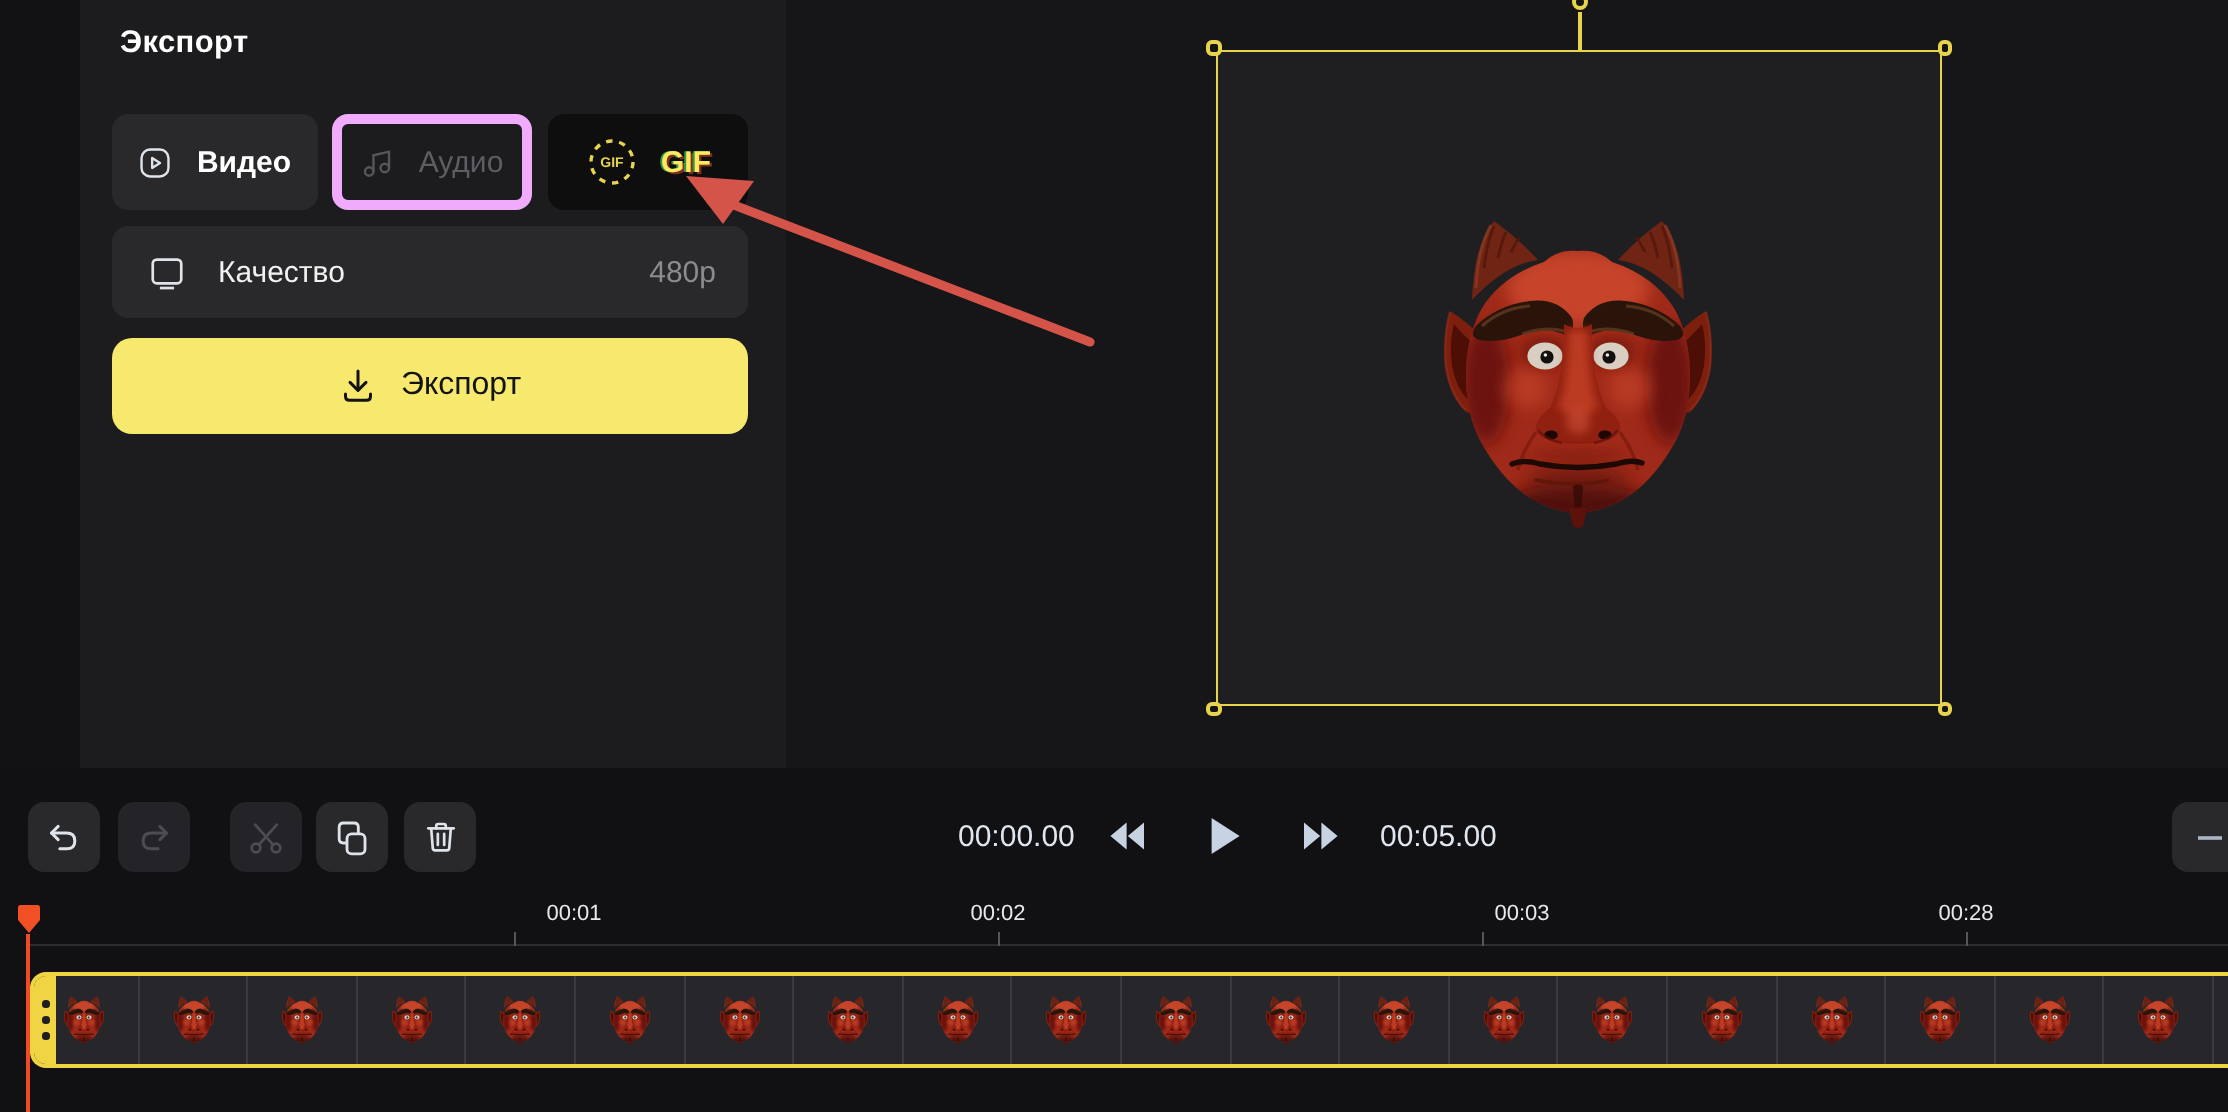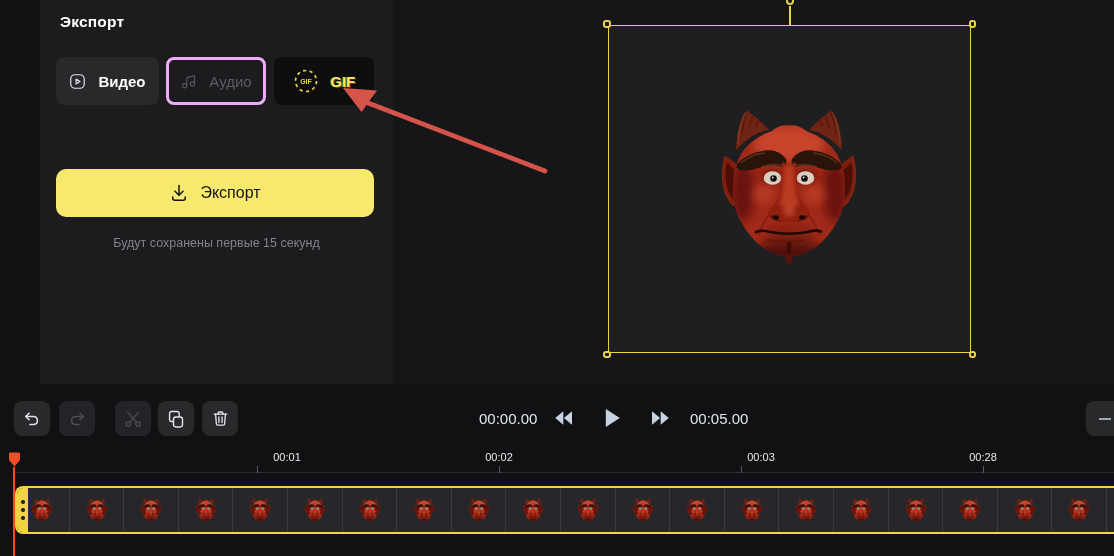--- a/index.html
+++ b/index.html
@@ -5,21 +5,21 @@
   * { margin:0; padding:0; box-sizing:border-box; }
   html,body { width:1114px; height:556px; overflow:hidden; background:#121214;
     font-family:"Liberation Sans", sans-serif; }
   .abs { position:absolute; }
   #stage { position:relative; width:1114px; height:556px; }
   
   #panel { left:0; top:0; width:353px; height:384px; background:#1c1c1e;margin-left:40px; }
   #panel h1 { position:absolute; left:20px; top:13px; font-size:15.5px; font-weight:bold; color:#fff; letter-spacing:0.2px; }
   .tab { position:absolute; top:57px; height:48px; border-radius:8px; display:flex; align-items:center; justify-content:center; gap:12px; }
   #tab-video { left:16px; width:103px; background:#29292b; color:#fff; font-size:15px;font-weight:bold; }
-  #tab-audio { left:126px; width:100px; background:transparent; border:3px solid #f0abfc; color:#5d5d64; font-size:15px;text-align:center; }
+  #tab-audio { left:126px; width:100px; background:transparent; border:5px solid #f0abfc; color:#5d5d64; font-size:15px;text-align:center; }
   #tab-gif { left:234px; width:100px; background:#0e0e0f; color:#f7f3a0; font-size:15px; font-weight:bold;gap:12px; }
   #quality { left:16px; top:113px; width:318px; height:46px; background:#29292b; border-radius:8px; display:flex; align-items:center; }
   #quality .lbl { color:#f2f2f2; font-size:15px; }
   #quality .val { position:absolute; right:16px; color:#8b8b92; font-size:15px; }
   #exportbtn { left:16px; top:169px; width:318px; height:48px; background:#f7e96e; border-radius:10px; display:flex; align-items:center; justify-content:center; gap:11px; color:#131313; font-size:16px; }
   #caption { left:0; top:236px; width:353px; text-align:center; color:#83838a; font-size:12.5px; }
   
   #preview { left:353px; top:0; width:761px; height:384px; background:#161618; }
   #selrect { position:absolute; left:255px; top:25px; width:363px; height:328px; background:#1f1f22; border:1.5px solid #e8d44c; }
   .handle { position:absolute; width:7.5px; height:7.5px; border:2px solid #e8d44c; border-radius:3px; background:#141414; }
@@ -72,29 +72,36 @@
       </svg>
       <span>Аудио</span>
     </div>
     <div class="tab" id="tab-gif">
       <svg width="26" height="26" viewBox="0 0 26 26" fill="none">
         <circle cx="13" cy="13" r="10.5" stroke="#e9d44e" stroke-width="1.7" stroke-dasharray="3.2 3.4"></circle>
         <text x="13" y="15.6" text-anchor="middle" font-size="7" font-weight="bold" fill="#e9d44e" font-family="Liberation Sans,sans-serif">GIF</text>
       </svg>
       <span style="text-shadow:-1px 0 0 rgba(57,200,90,0.75), 1.2px 1px 0 rgba(226,75,45,0.55); color:#ffe95e;">GIF</span>
     </div>
+    <div id="quality" class="abs">
+      <svg style="margin-left:18px; margin-right:16px;" width="19" height="19" viewBox="0 0 24 24" fill="none" stroke="#dfe3ea" stroke-width="1.7">
+        <rect x="3" y="3.5" width="18" height="15" rx="2.5"></rect>
+        <path d="M7.5 21.5 H16.5"></path>
+      </svg>
+      <span class="lbl">Качество</span>
+      <span class="val">480p</span>
+    </div>
     <div id="exportbtn" class="abs">
       <svg width="20" height="20" viewBox="0 0 24 24" fill="none" stroke="#131313" stroke-width="1.8" stroke-linecap="round" stroke-linejoin="round">
         <path d="M12 3 V14.2"></path>
         <path d="M7.2 9.8 L12 14.6 L16.8 9.8"></path>
         <path d="M4.5 16.8 V18.2 Q4.5 20.6 6.9 20.6 H17.1 Q19.5 20.6 19.5 18.2 V16.8"></path>
       </svg>
       <span>Экспорт</span>
     </div>
-    <div id="caption" class="abs">Будут сохранены первые 15 секунд</div>
   </div>
 
   <svg class="abs" style="left:330px;top:75px;" width="230" height="110" viewBox="0 0 230 110">
     <path d="M215 96 L33 26" stroke="#d5544a" stroke-width="4.6" stroke-linecap="round" fill="none"></path>
     <path d="M13 13 L47 15.5 L31.5 37 Z" fill="#d5544a"></path>
   </svg>
 
   <div id="timeline" class="abs">
     <div class="tbtn" style="left:14px;">
       <svg width="20" height="20" viewBox="0 0 24 24" fill="none" stroke="#dfe3ea" stroke-width="1.8" stroke-linecap="round" stroke-linejoin="round">

